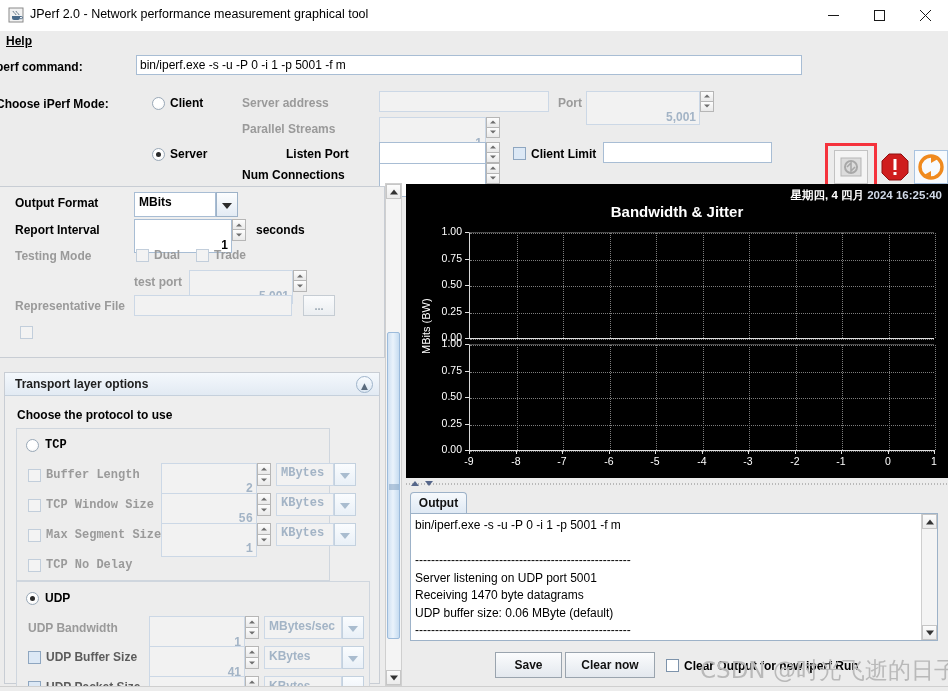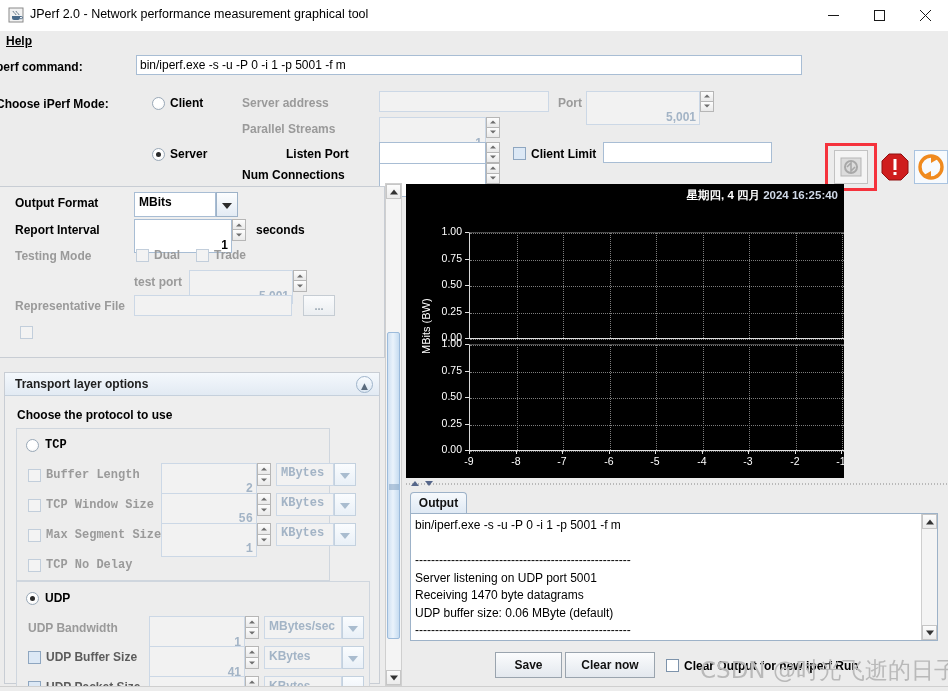--- a/index.html
+++ b/index.html
@@ -446,24 +446,25 @@
       </div>
     <div class="thumb" style="top:148px;height:307px;">
       <div class="grip">
           <span></span>
           <span></span>
           <span></span>
         </div>
     </div>
   </div>
 
-  <div class="chartpane" style="left:406px;top:184px;width:438px;height:294px;">
+  <div class="chartpane" style="left:406px;top:184px;width:542px;height:294px;">
 
     <div class="cdate"><span>星期四, 4 四月 </span><span class="yr">2024 16:25:40</span></div>
 
+    <div class="ctitle" style="top:19px;">Bandwidth &amp; Jitter</div>
 
     <div class="axlabel vert" style="left:14px;top:170px;">MBits (BW)</div>
 
     <div class="plotbox" id="plot-bw" style="left:63px;top:48px;width:465px;height:106px;">
         <div class="gl h" style="top: 0px;"></div>
         <div class="gl h" style="top: 27px;"></div>
         <div class="gl h" style="top: 53px;"></div>
         <div class="gl h" style="top: 80px;"></div>
         <div class="gl h" style="top: 106px;"></div>
         <div class="gl v" style="left: 47px;"></div>

